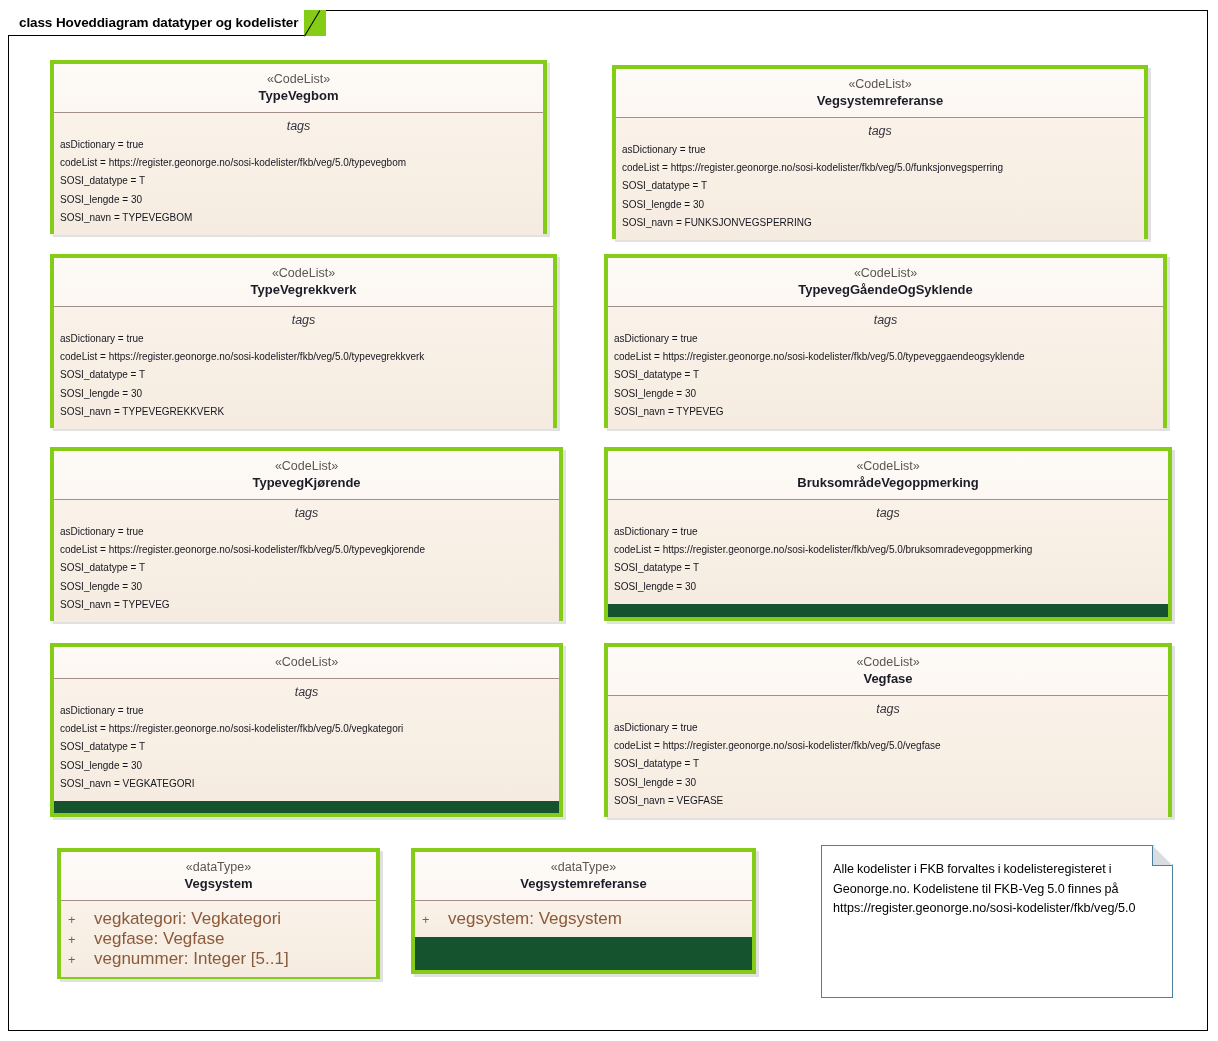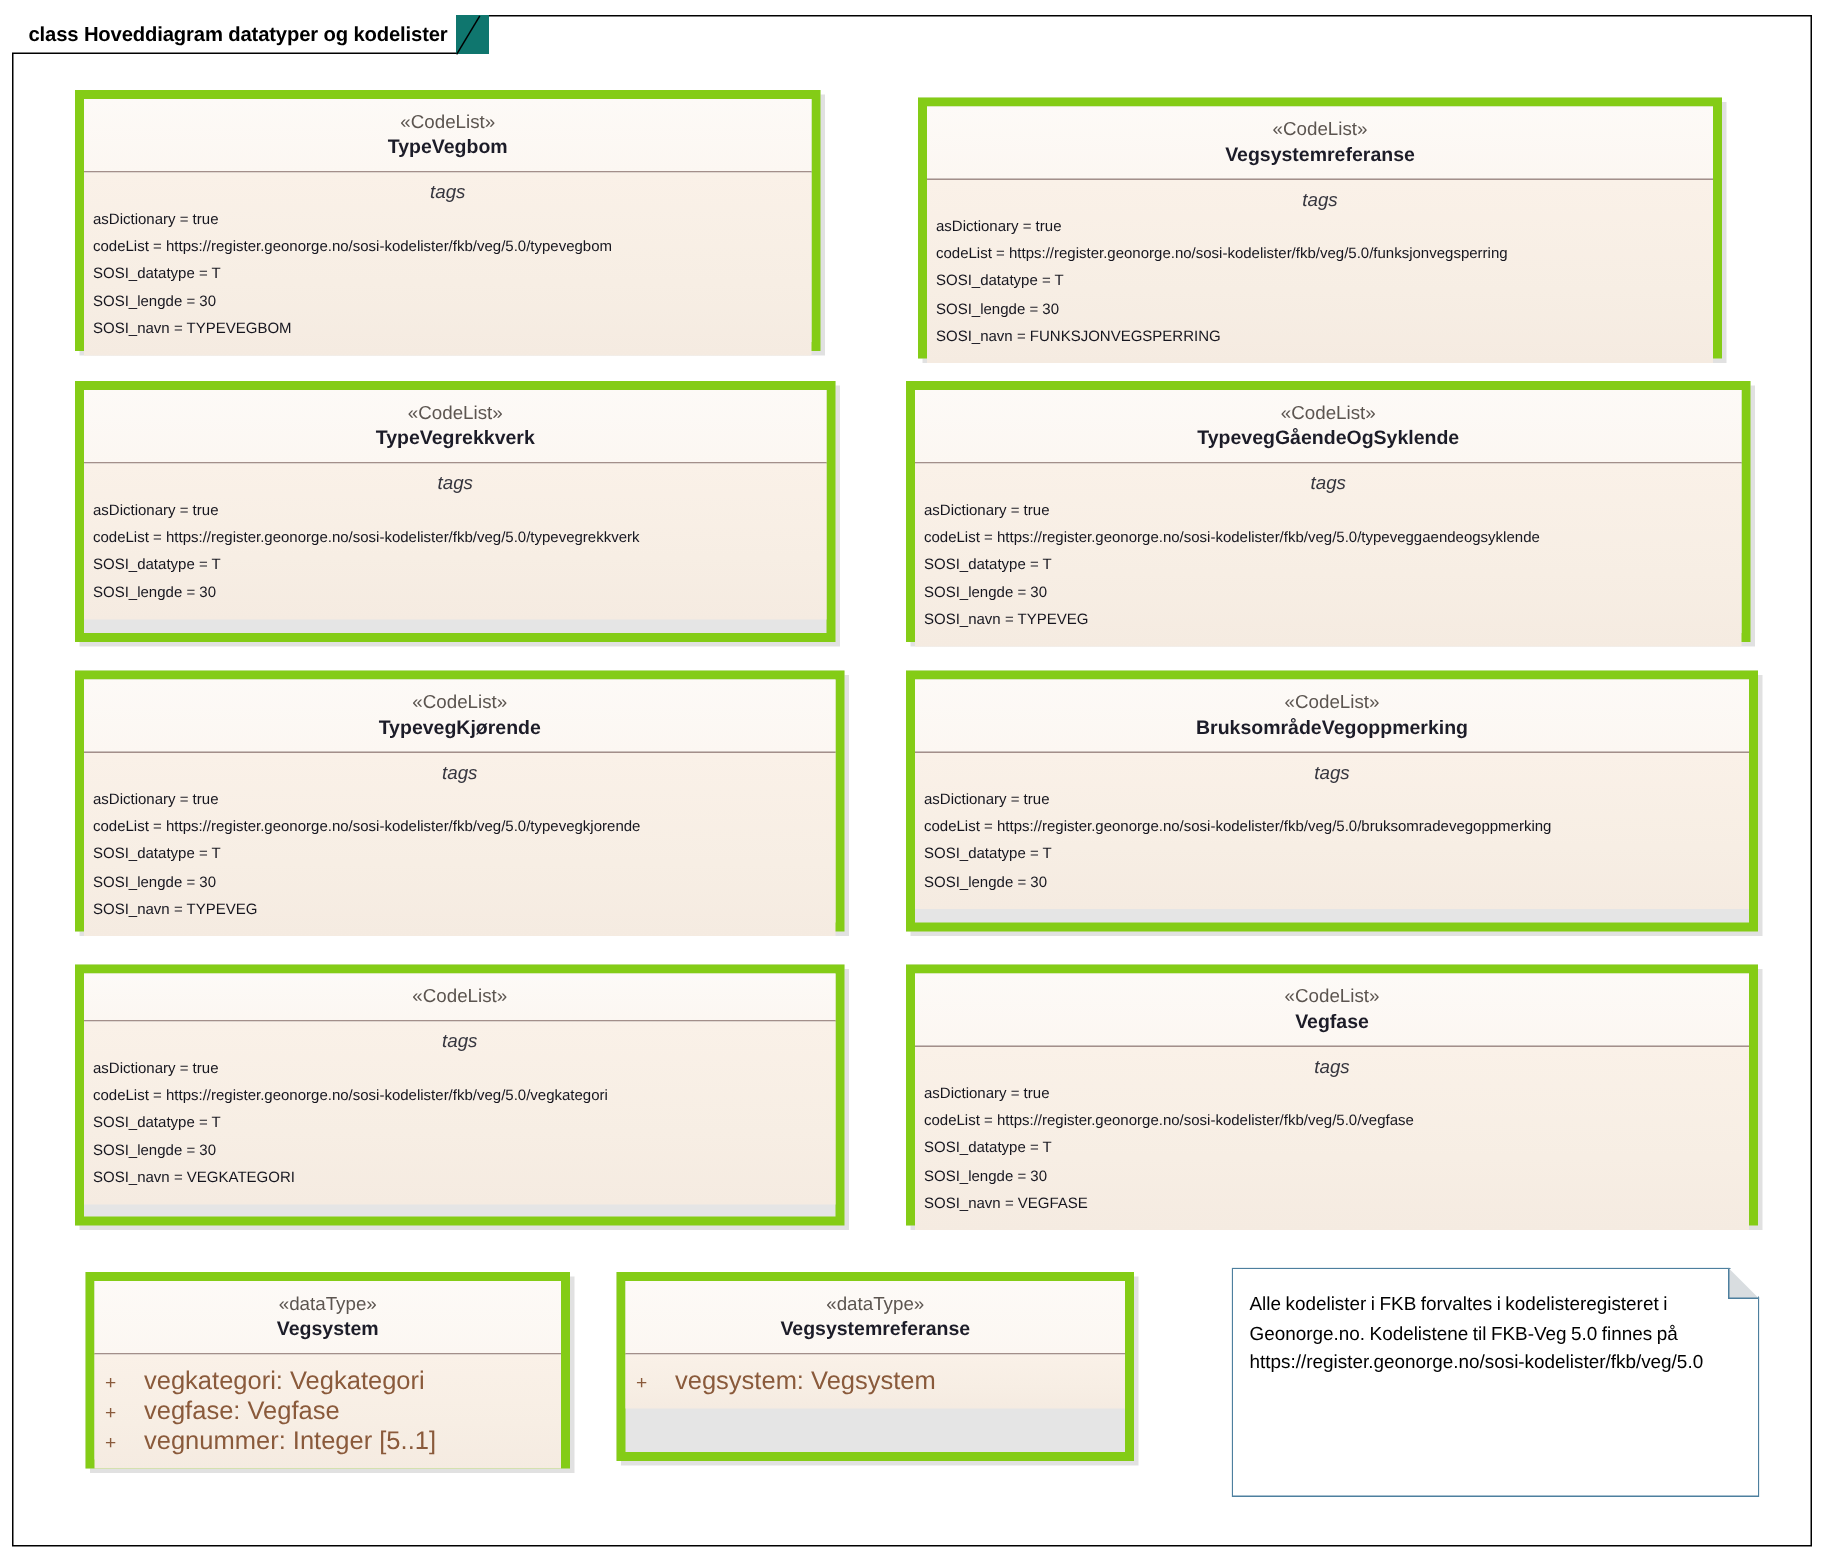--- a/index.html
+++ b/index.html
@@ -28,21 +28,21 @@
     background: #ffffff;
   }
 
   
   #diagram-title-tab {
     position: absolute;
     left: 8px;
     top: 10px;
     height: 26px;
     box-sizing: border-box;
-    background: #0f766e;
+    background: #84cc16;
     display: flex;
     align-items: center;
     z-index: 5;
   }
   #diagram-title-tab .tab-body {
     height: 26px;
     display: flex;
     align-items: center;
     padding: 0 6px 0 11px;
     border-bottom: 1.4px solid #000000;
@@ -70,22 +70,22 @@
     transform-origin: bottom left;
     transform: rotate(31deg);
     height: 30px;
     top: -4px;
   }
 
   
   .uml-class {
     position: absolute;
     box-sizing: border-box;
-    border: 6px solid #84cc16;
-    background: #e5e5e5;
+    border: 4px solid #84cc16;
+    background: #14532d;
     box-shadow: 3px 3px 0 0 rgba(200,200,200,0.55);
   }
   .uml-class .class-header {
     background: linear-gradient(to bottom, #fdfaf7 0%, #fcf7f2 100%);
     border-bottom: 1px solid #a38f8a;
     padding: 7px 6px 8px 6px;
     text-align: center;
     box-sizing: border-box;
   }
   .uml-class .stereotype {
@@ -230,20 +230,21 @@
   <div class="class-header">
     <span class="stereotype">«CodeList»</span>
     <span class="class-name">TypeVegrekkverk</span>
   </div>
   <div class="class-body">
     <span class="compartment-title">tags</span>
     <span class="tag-line">asDictionary = true</span>
     <span class="tag-line">codeList = https://register.geonorge.no/sosi-kodelister/fkb/veg/5.0/typevegrekkverk</span>
     <span class="tag-line">SOSI_datatype = T</span>
     <span class="tag-line">SOSI_lengde = 30</span>
+    <span class="tag-line">SOSI_navn = TYPEVEGREKKVERK</span>
   </div>
 </div>
 
 <div class="uml-class" style="left:604px; top:254px; width:563px; height:174px;">
   <div class="class-header">
     <span class="stereotype">«CodeList»</span>
     <span class="class-name">TypevegGåendeOgSyklende</span>
   </div>
   <div class="class-body">
     <span class="compartment-title">tags</span>

